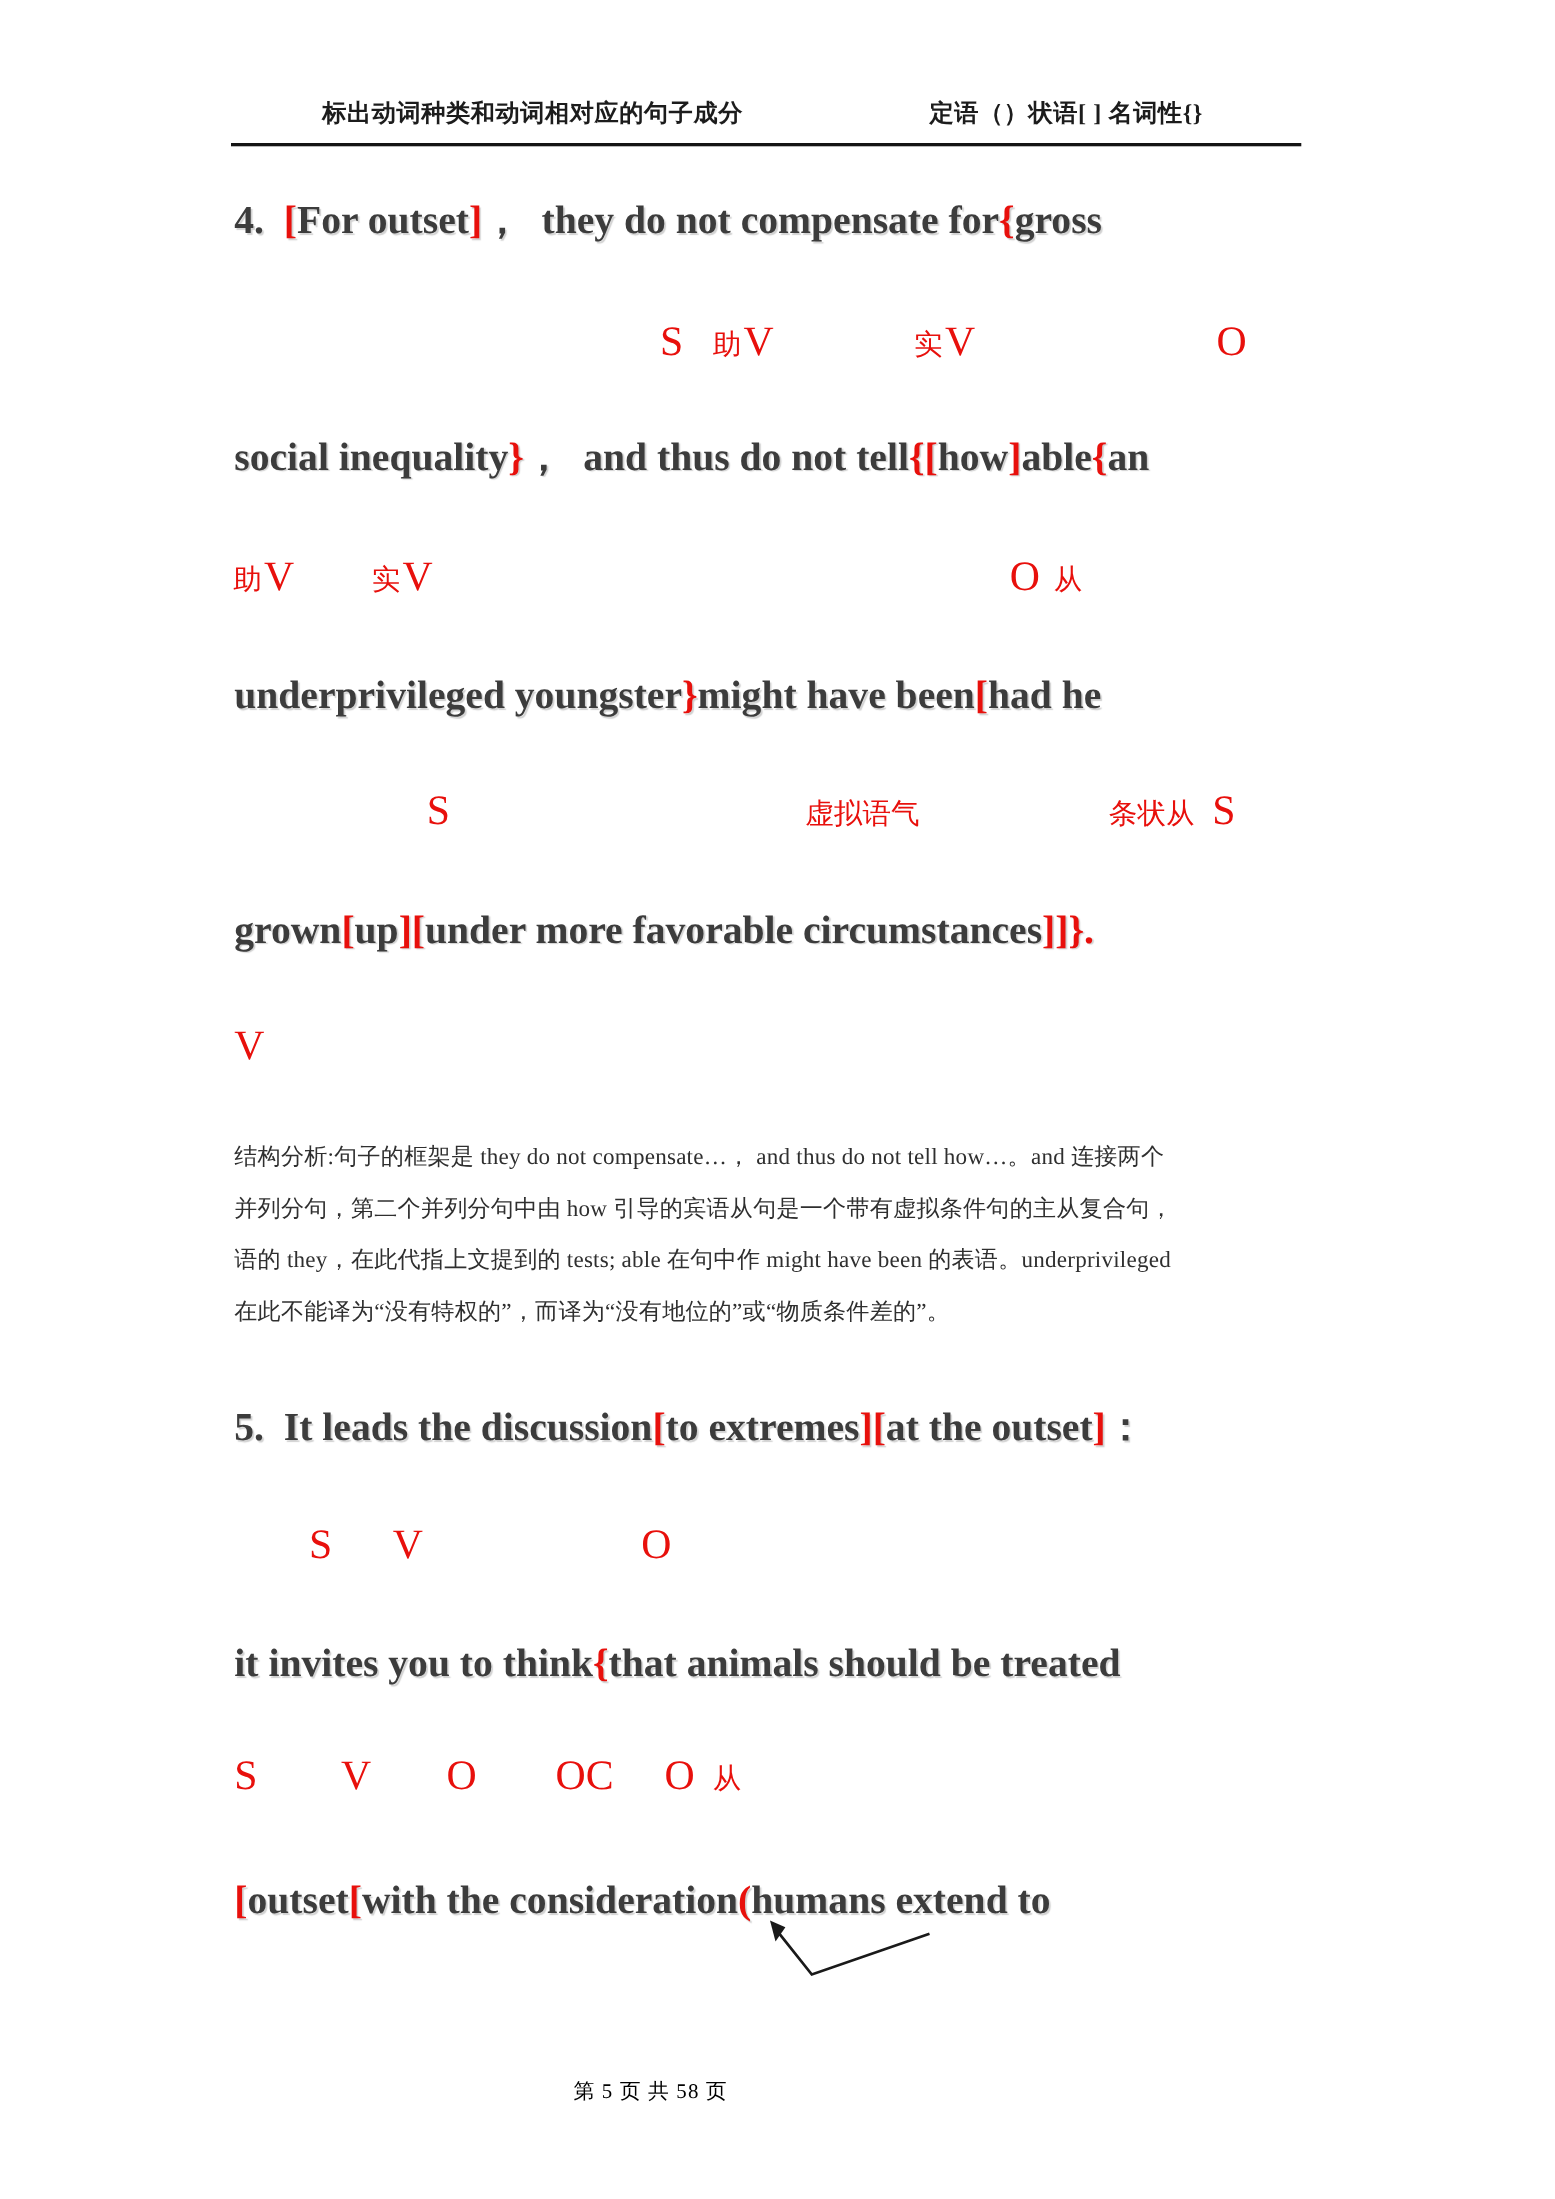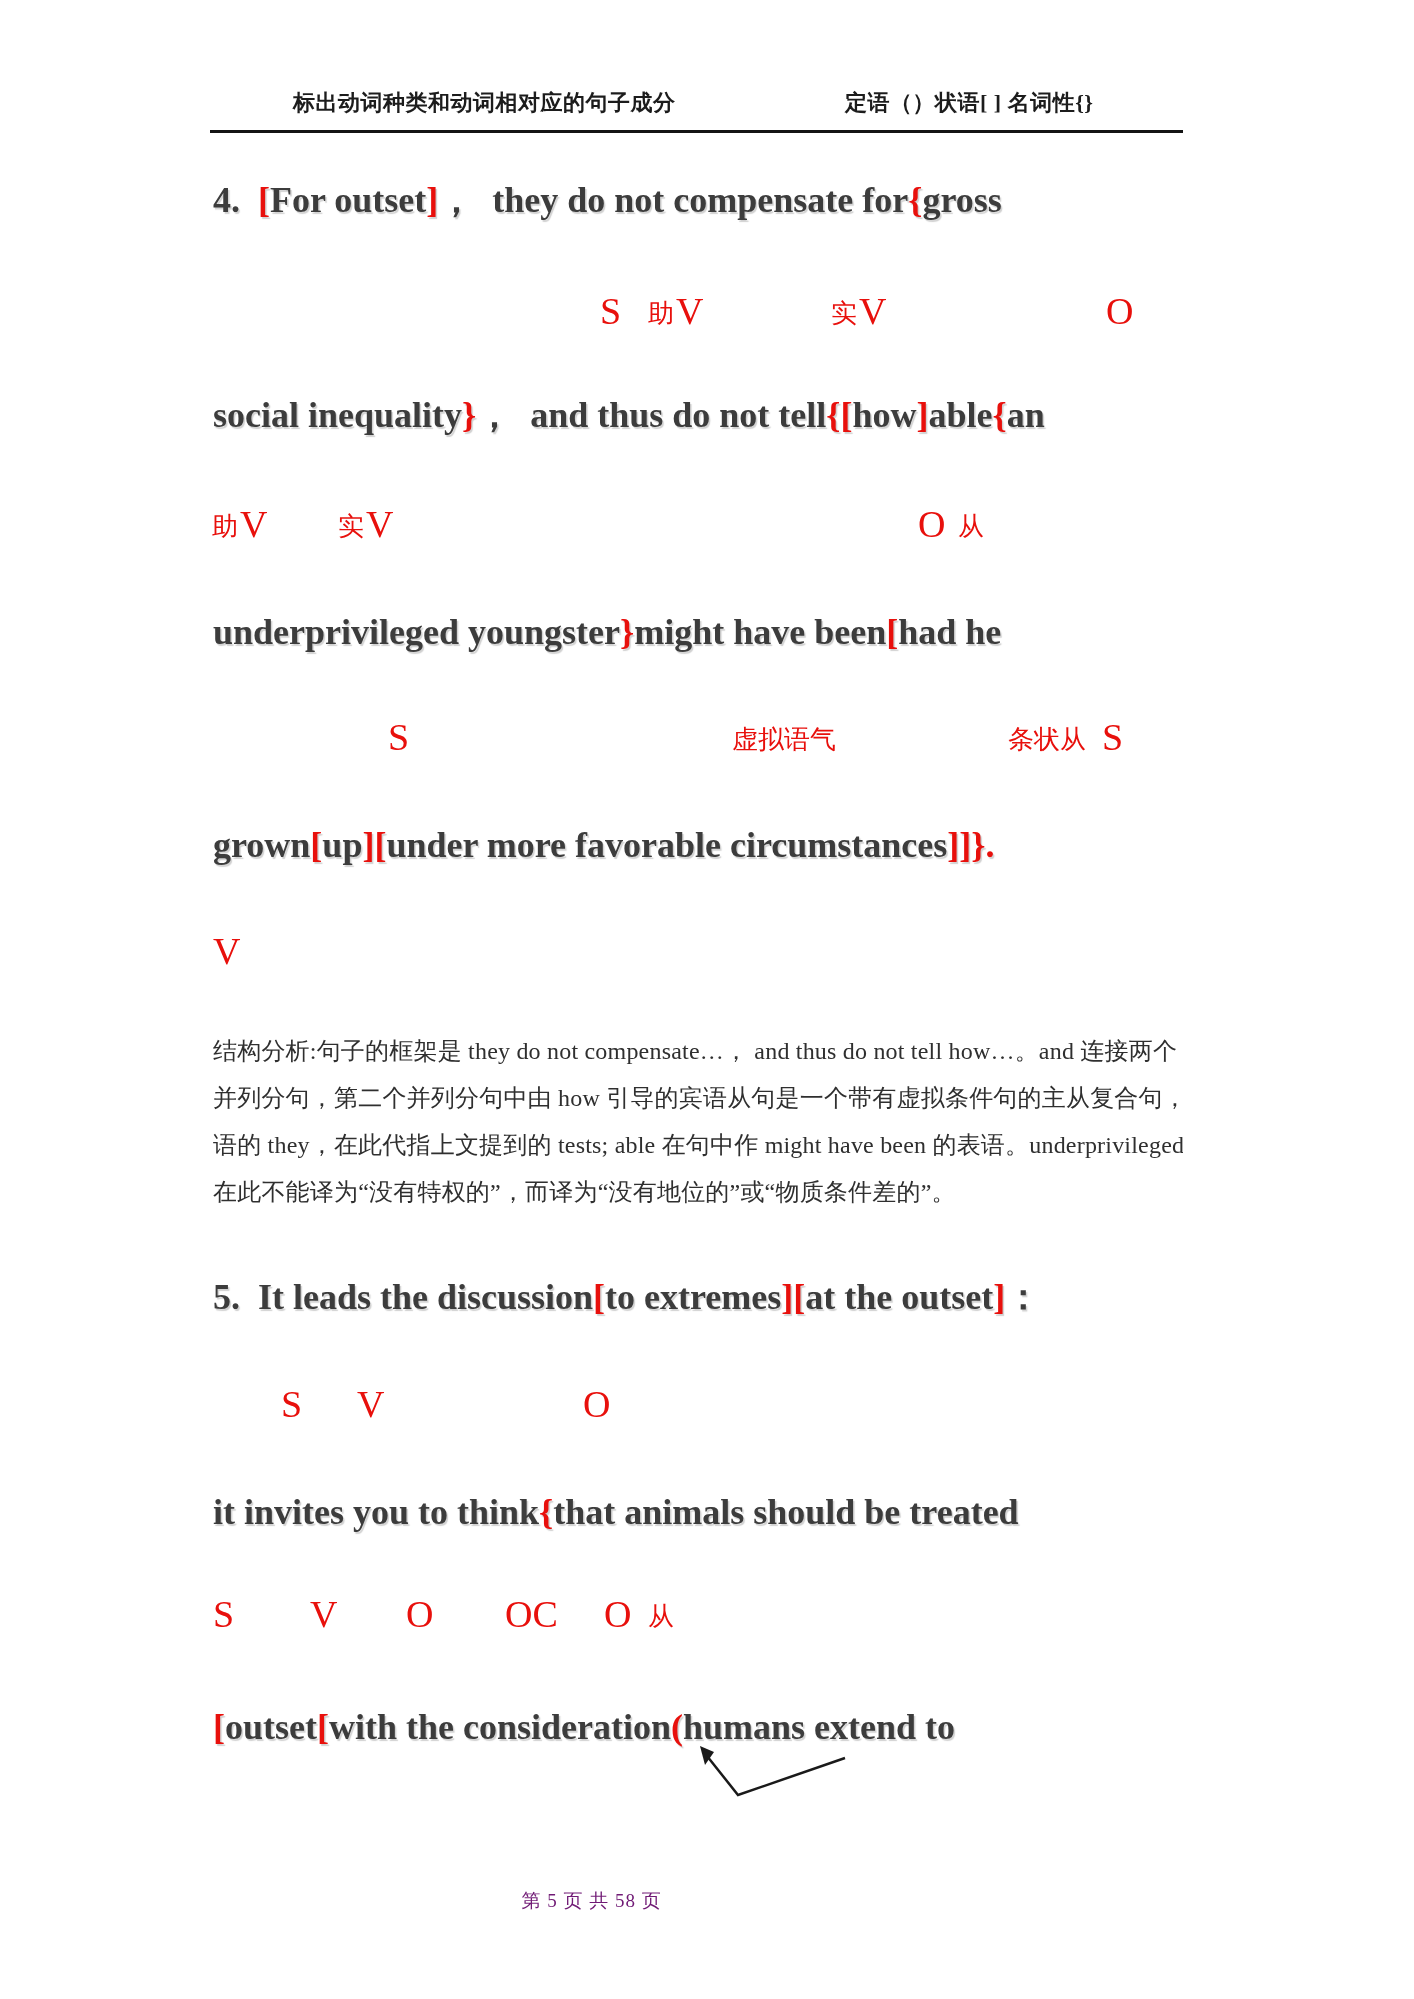--- a/index.html
+++ b/index.html
@@ -28,27 +28,27 @@
   .annrow { position:absolute; left:0; top:0; width:100%; height:0; }
   .ann {
     position:absolute; color:#e8100c; font-weight:normal; line-height:1;
     white-space:pre;
   }
   .ann.lt { font-size:38px; top:0; }
   .ann.cn { font-size:26px; top:9px; }
   
   .para { position:absolute; left:213px; top:1028px; width:1010px; }
   .para .pline {
-    font-size:24px; color:#2f2f2f; line-height:47px; white-space:nowrap;
+    font-size:21px; color:#2f2f2f; line-height:47px; white-space:nowrap;
     letter-spacing:0.2px;
   }
   
   .footer {
     position:absolute; left:0; top:1888px; width:100%; text-align:center;
-    font-size:19px; color:#701a75; letter-spacing:1px; white-space:pre;
+    font-size:19px; color:#000000; letter-spacing:1px; white-space:pre;
   }
   
   .arrow { position:absolute; left:680px; top:1738px; }
 </style>
 </head>
 <body>
 
 <div class="page">
 
   <div class="hdr hdr-left">标出动词种类和动词相对应的句子成分</div>

